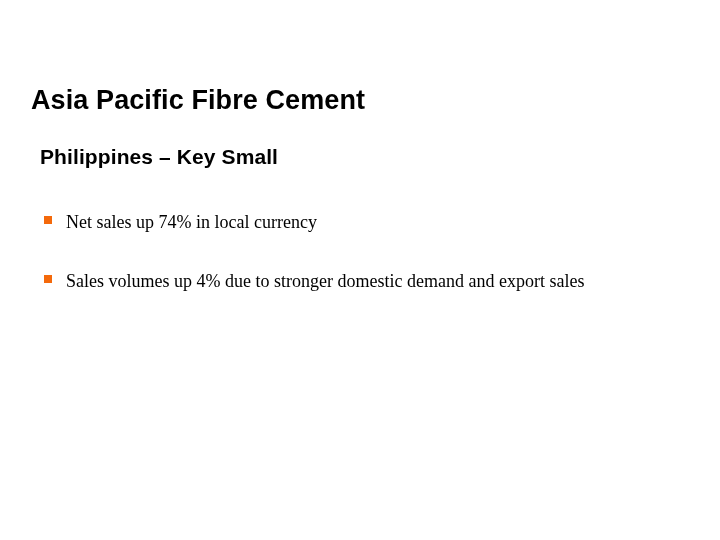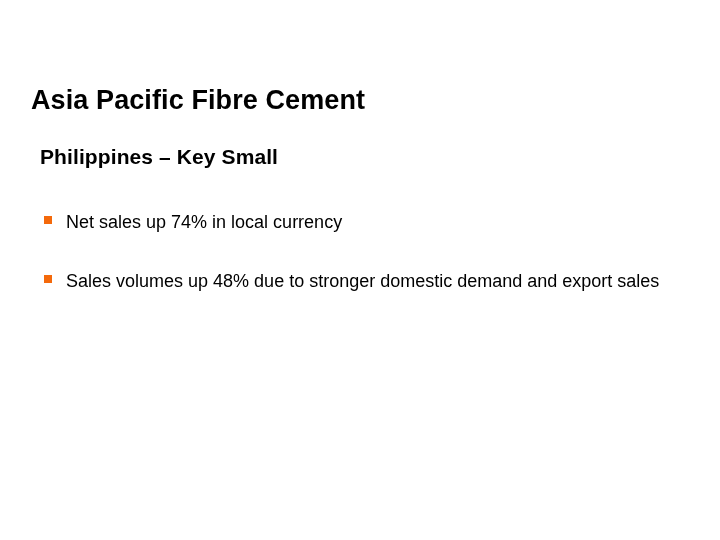--- a/index.html
+++ b/index.html
@@ -73,20 +73,21 @@
     height: 8px;
     background: #f4690b;
     display: block;
   }
 
   .bullet-text {
     display: block;
     font-size: 18px;
     line-height: 28px;
     color: #000000;
+    font-family: Liberation Serif, serif;
   }
 
   
   .gap-1 { height: 31px; }
   .gap-2 { height: 29px; }
   .gap-3 { height: 30px; }
 
   
   #page-number {
     position: absolute;
@@ -111,21 +112,21 @@
 
     <div class="bullet-item">
       <span class="bullet-marker" style="background: rgb(244, 105, 11);"></span>
       <span class="bullet-text">Net sales up 74% in local currency</span>
     </div>
 
     <div class="gap-1"></div>
 
     <div class="bullet-item">
       <span class="bullet-marker" style="background: rgb(244, 105, 11);"></span>
-      <span class="bullet-text">Sales volumes up 48% due to stronger domestic demand and export sales</span>
+      <span class="bullet-text">Sales volumes up 4% due to stronger domestic demand and export sales</span>
     </div>
 
     <div class="gap-2"></div>
 
 
     <div class="gap-3"></div>
 
 
   </div>
 

